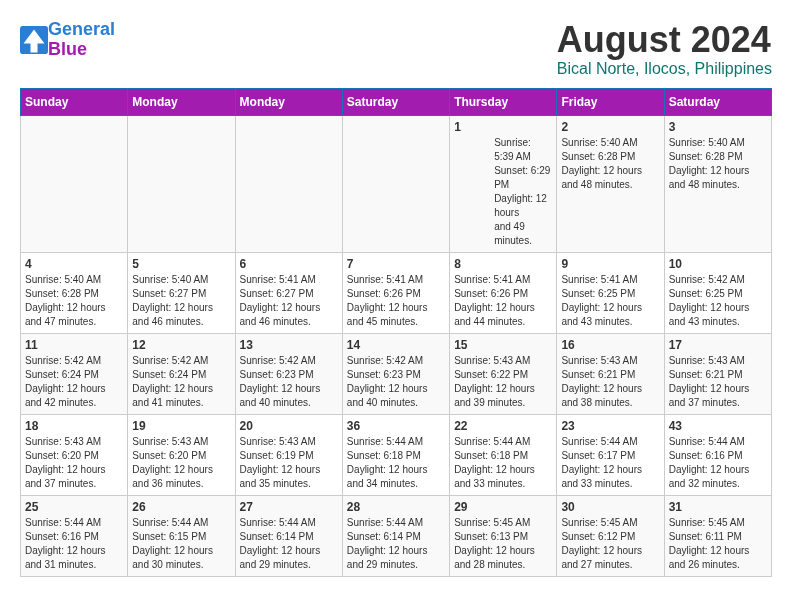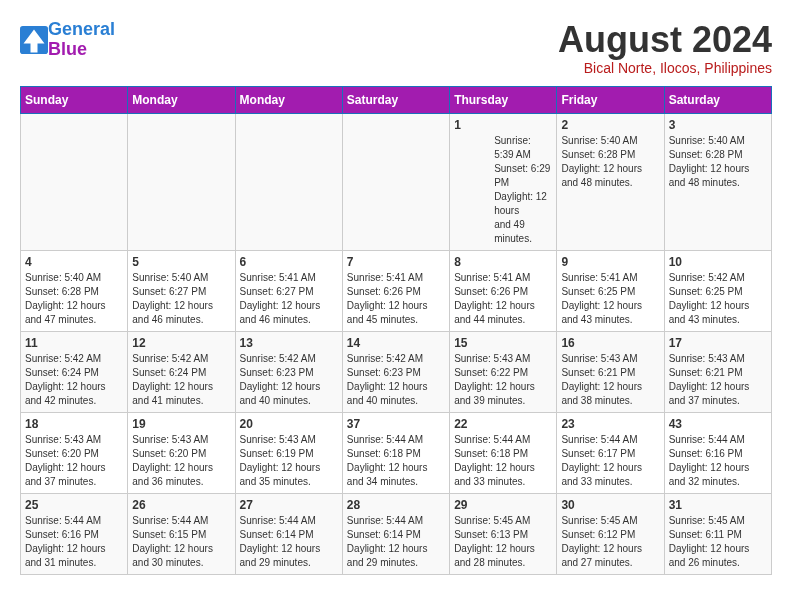--- a/index.html
+++ b/index.html
@@ -27,31 +27,31 @@
       line-height: 1.1;
     }
     .logo-text span {
       color: #2a7fd4;
     }
     .logo-icon {
       width: 28px;
       height: 28px;
     }
     .title-block {
-      text-align: right;
+      text-align: left;
     }
     .main-title {
       font-size: 36px;
       font-weight: bold;
       color: #333;
       line-height: 1.1;
     }
     .subtitle {
-      font-size: 14px;
-      color: #b91c1c;
+      font-size: 16px;
+      color: #0f766e;
     }
     table {
       width: 100%;
       border-collapse: collapse;
       font-size: 11px;
     }
     thead tr th {
       background-color: #a21caf;
       color: #fff;
       padding: 6px 4px;
@@ -268,21 +268,21 @@
 and 36 minutes.</div>
         </td>
         <td>
           <span class="day-number">20</span>
           <div class="day-info" style="white-space: pre-line;">Sunrise: 5:43 AM
 Sunset: 6:19 PM
 Daylight: 12 hours
 and 35 minutes.</div>
         </td>
         <td>
-          <span class="day-number">37</span>
+          <span class="day-number">36</span>
           <div class="day-info" style="white-space: pre-line;">Sunrise: 5:44 AM
 Sunset: 6:18 PM
 Daylight: 12 hours
 and 34 minutes.</div>
         </td>
         <td>
           <span class="day-number">22</span>
           <div class="day-info" style="white-space: pre-line;">Sunrise: 5:44 AM
 Sunset: 6:18 PM
 Daylight: 12 hours

